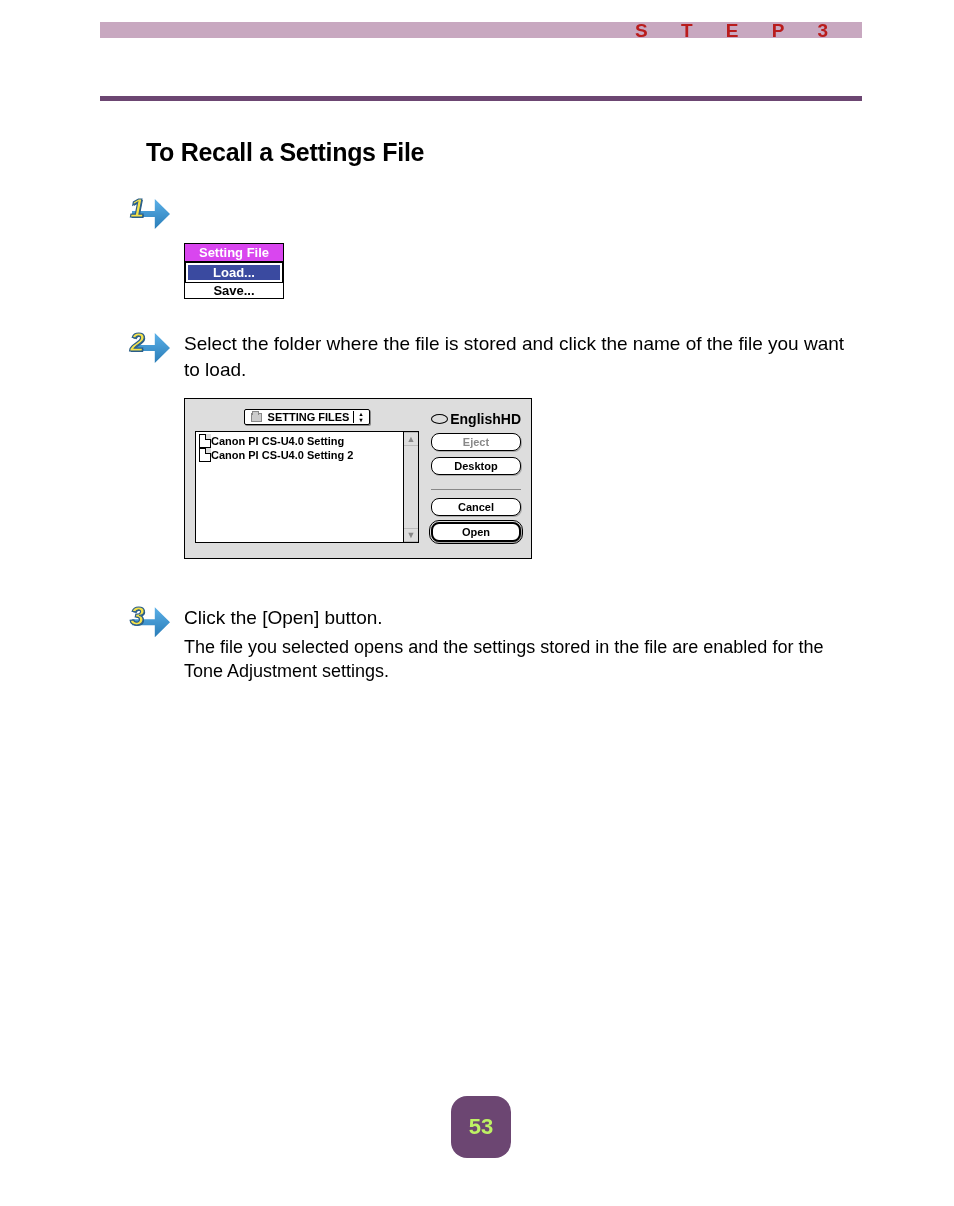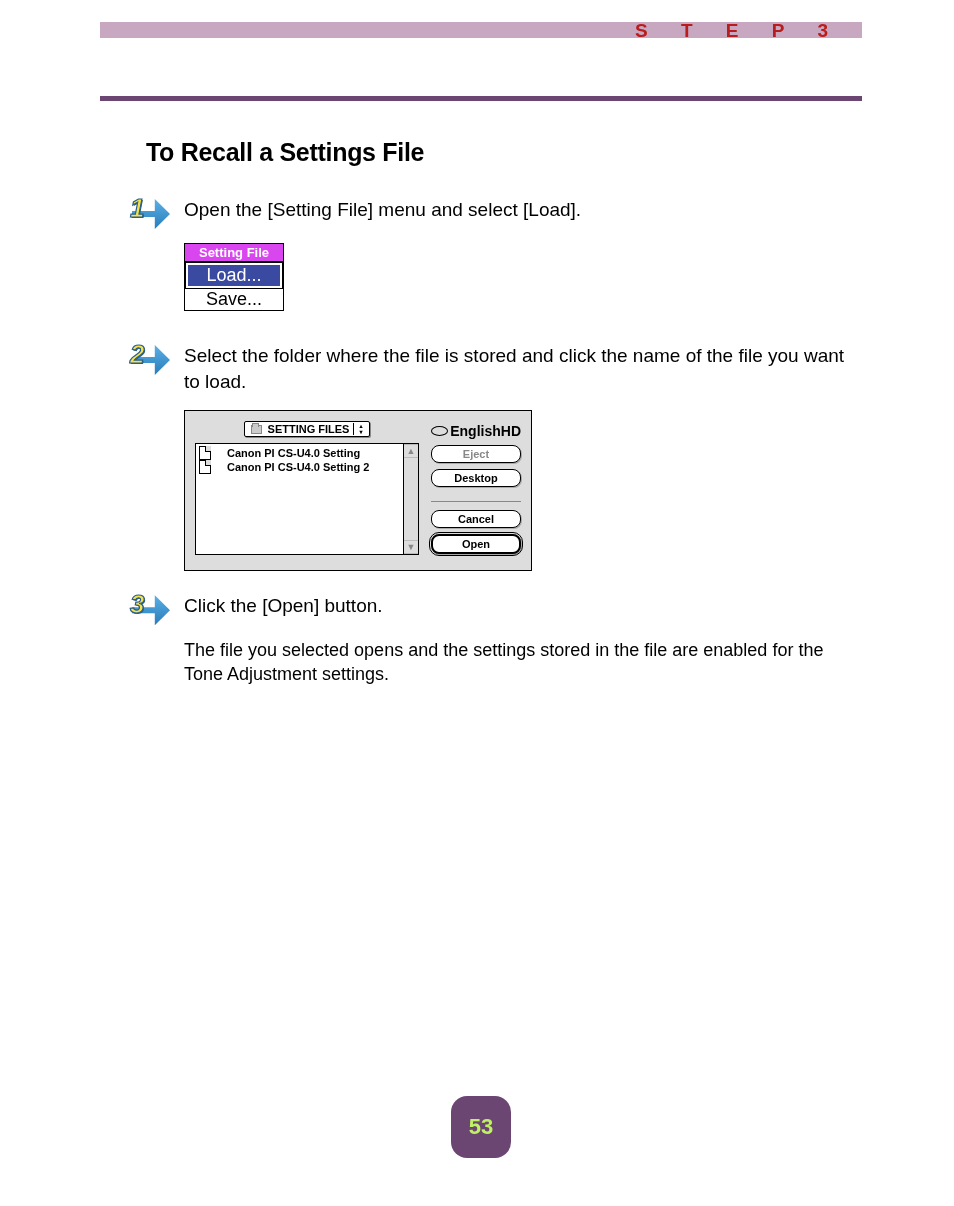--- a/index.html
+++ b/index.html
@@ -78,60 +78,60 @@
   }
   .step-text {
     flex: 1;
     font-size: 19px;
     line-height: 1.35;
     padding-top: 2px;
   }
   .step-sub {
     font-size: 18px;
     line-height: 1.35;
-    margin-top: 19px;
+    margin-top: 4px;
   }
   .menu-fig {
     margin-left: 84px;
     margin-top: 10px;
     margin-bottom: 30px;
     width: 100px;
     border: 1px solid #000;
   }
   .menu-title {
     background: #d946ef;
     color: #fff;
     font-family: "Lucida Sans", Arial, sans-serif;
     font-weight: bold;
     font-size: 13px;
     text-align: center;
     padding: 1px 0;
     border-bottom: 1px solid #000;
   }
   .menu-item {
     font-family: Arial, sans-serif;
-    font-weight: normal;
-    font-size: 18px;
+    font-weight: bold;
+    font-size: 13px;
     text-align: center;
     border-bottom: 1px solid #000;
     padding: 0px 3px;
     background: #fff;
   }
   .menu-item.sel {
     background: #3a4aa0; color: #fff;
     border: 2px solid #fff;
     outline: 1px solid #000;
     margin: 1px;
   }
   .menu-item:last-child { border-bottom: none; }
 
   .dialog-fig {
     margin-left: 84px;
     margin-top: 16px;
-    margin-bottom: 20px;
+    margin-bottom: 44px;
     width: 348px;
     border: 1px solid #000;
     background: #ddd;
     font-family: "Lucida Sans", Arial, sans-serif;
     font-size: 11px;
     font-weight: bold;
     display: flex;
     padding: 10px 10px 10px 10px;
     gap: 12px;
   }
@@ -164,21 +164,21 @@
     margin-top: 6px;
     border: 1px solid #000;
     background: #fff;
     height: 112px;
   }
   .dlg-list {
     flex: 1;
     padding: 2px 3px;
   }
   .dlg-list-item {
-    display: flex; align-items: center; gap: 16px;
+    display: flex; align-items: center; gap: 0;
     padding: 0px 0;
     font-size: 11px;
   }
   .file-icon {
     width: 12px; height: 14px;
     border: 1px solid #000;
     background: #fff;
     position: relative;
   }
   .file-icon::after {
@@ -274,21 +274,20 @@
 <div class="sub-bar"></div>
 
 <div class="content">
   <h1 class="section-title">To Recall a Settings File</h1>
 
   <div class="step-block">
     <div class="step-num">
       <div class="arrow-shape"></div>
       <div class="digit">1</div>
     </div>
-    <div class="step-text">Open the [Setting File] menu and select [Load].</div>
   </div>
 
   <div class="menu-fig">
     <div class="menu-title">Setting File</div>
     <div class="menu-item sel">Load...</div>
     <div class="menu-item">Save...</div>
   </div>
 
   <div class="step-block">
     <div class="step-num">

